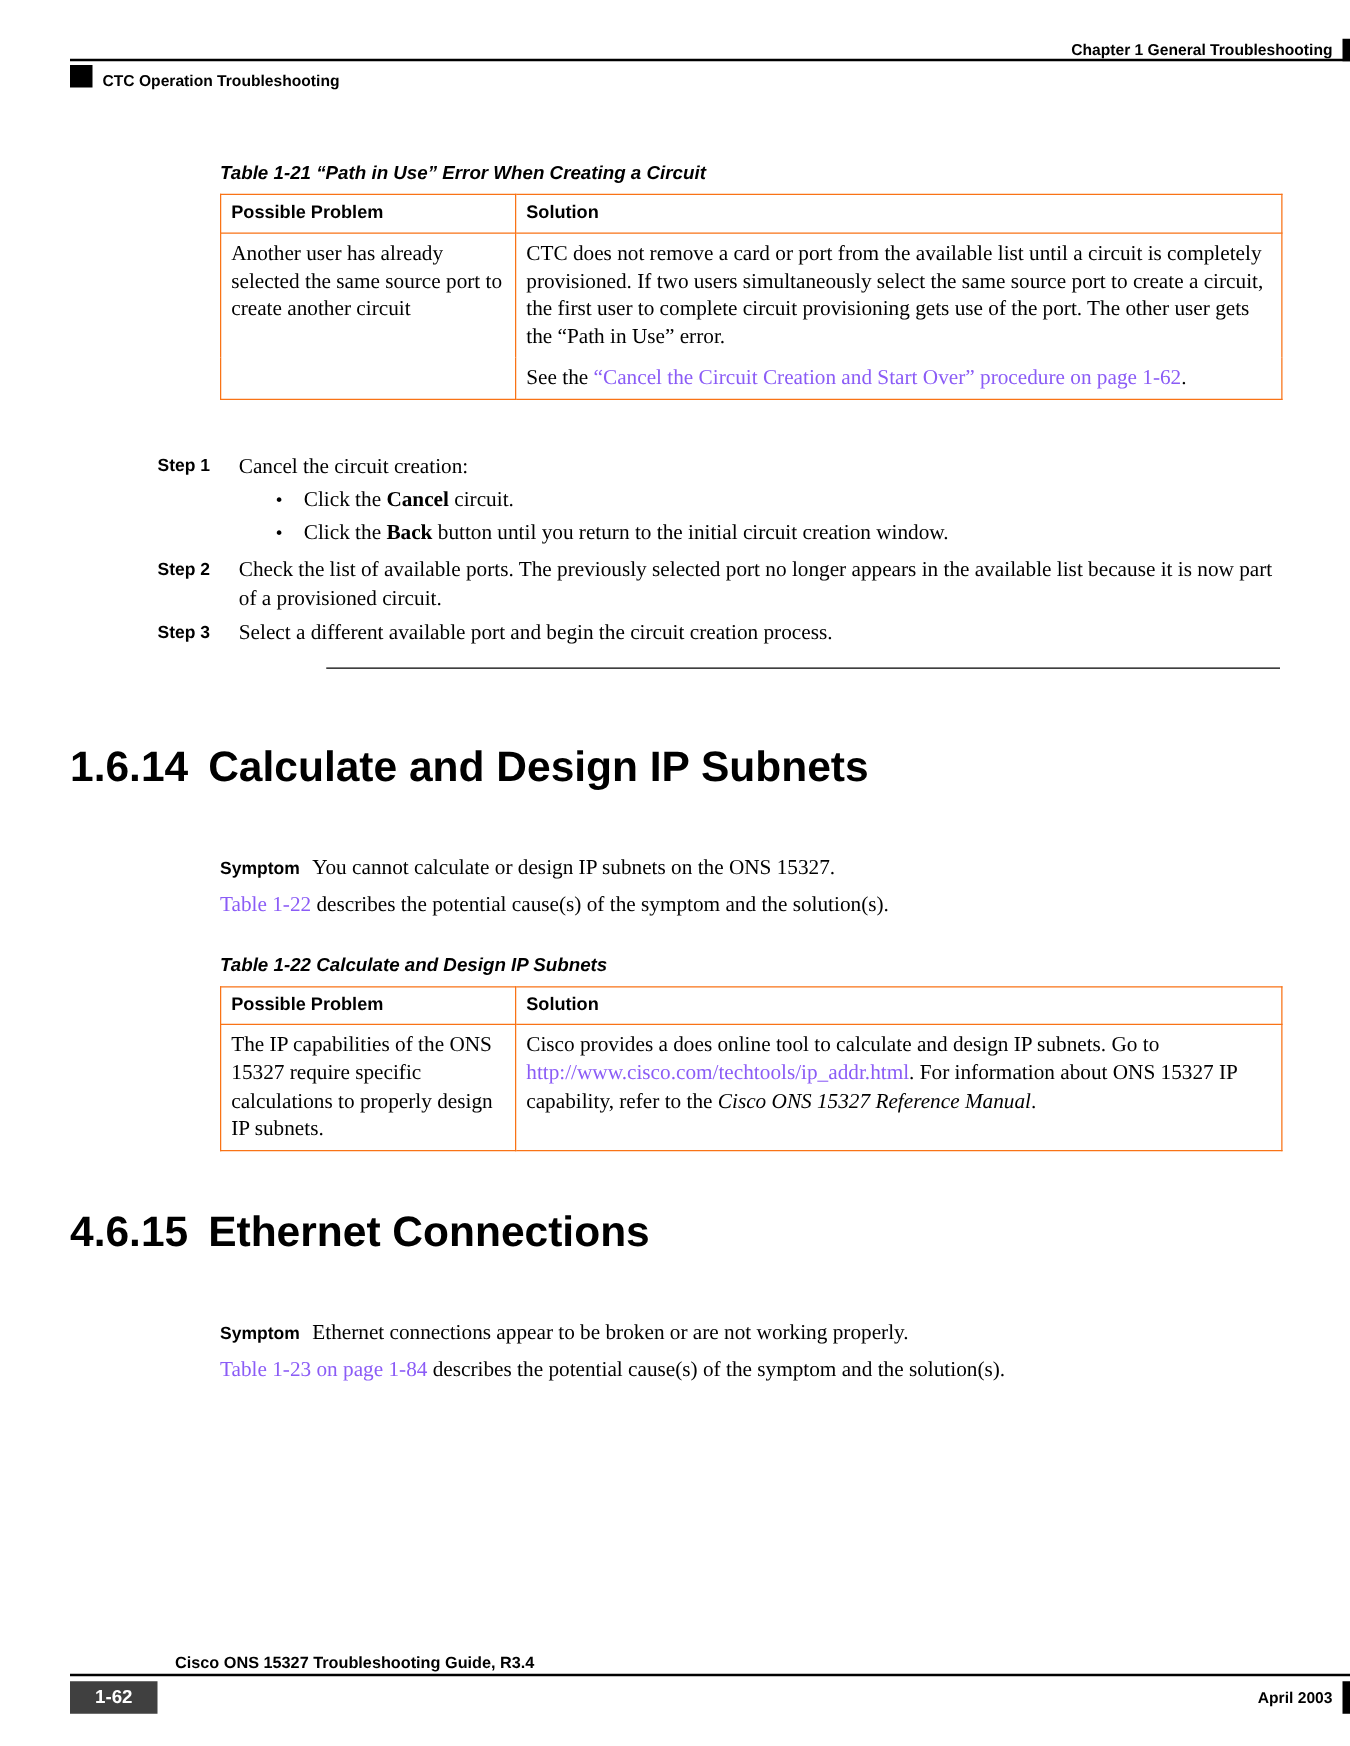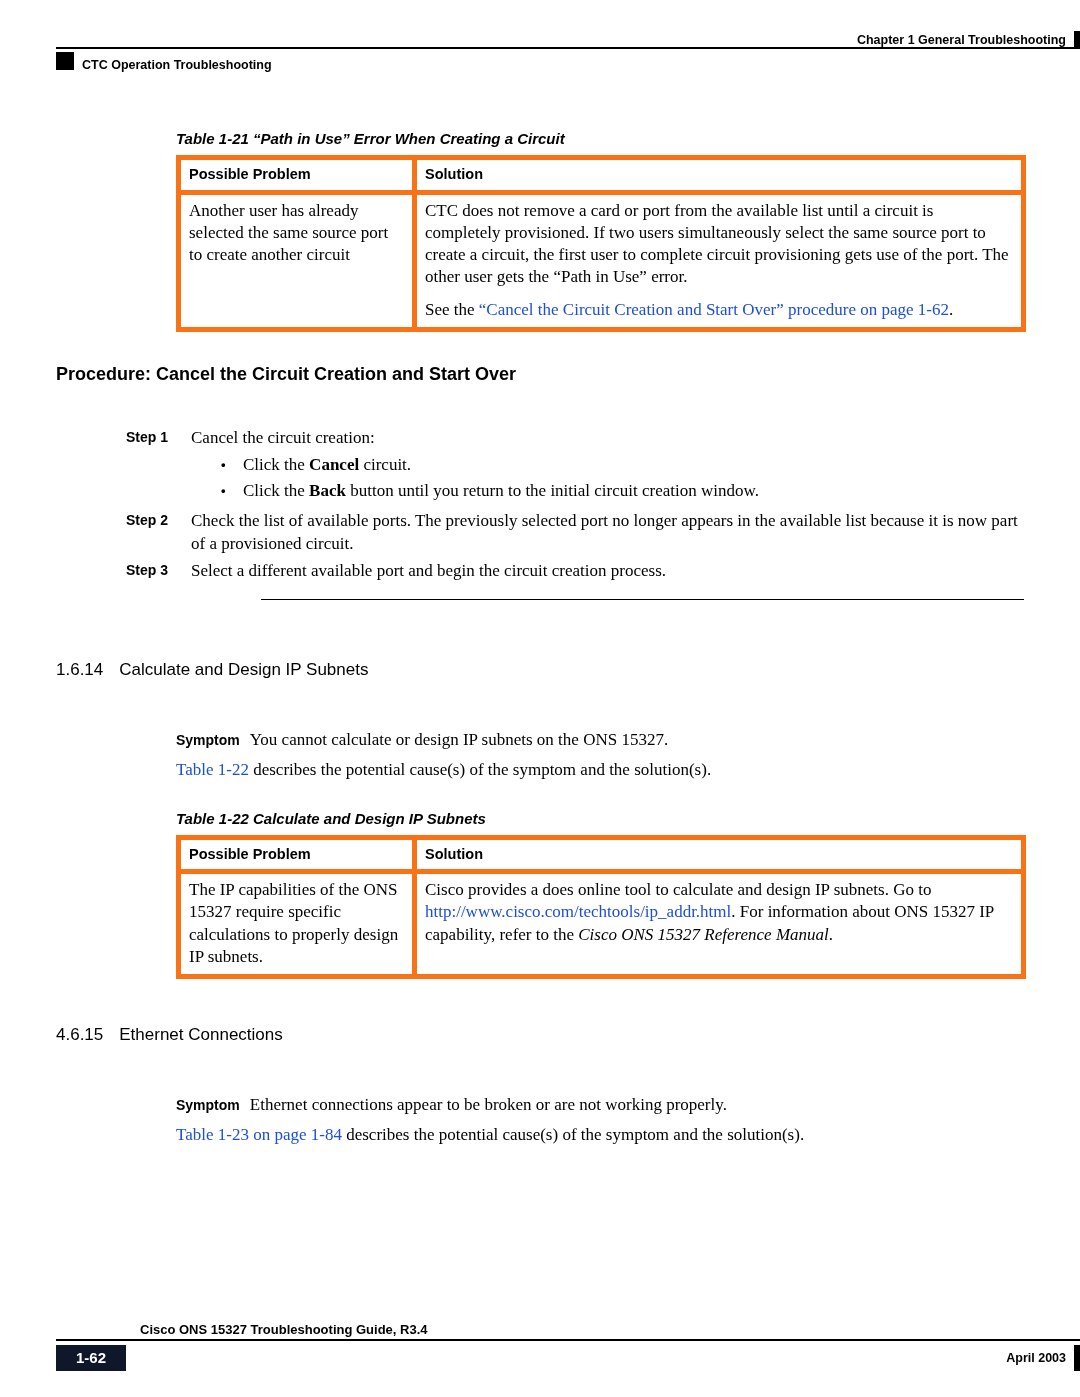--- a/index.html
+++ b/index.html
@@ -7,21 +7,21 @@
     background: #fff;
     font-family: "Times New Roman", Times, serif;
     font-size: 17px;
     color: #000;
     width: 1080px;
     height: 1397px;
     position: relative;
     overflow: hidden;
   }
   .sans { font-family: Arial, Helvetica, sans-serif; }
-  .link { color: #1d4ed8; }
+  .link { color: #8b5cf6; }
 
   
   .hdr-right {
     position: absolute;
     top: 33px;
     right: 14px;
     font-size: 12.5px;
     font-weight: bold;
   }
   .hdr-bar-right {
@@ -70,21 +70,21 @@
     font-weight: bold;
     margin-left: 120px;
     margin-bottom: 8px;
   }
   table.prob {
     width: 850px;
     margin-left: 120px;
     border-collapse: collapse;
   }
   table.prob th, table.prob td {
-    border: 5px solid #f97316;
+    border: 1px solid #f97316;
     padding: 5px 8px 6px 8px;
     vertical-align: top;
     text-align: left;
     font-size: 17px;
     line-height: 1.3;
   }
   table.prob th {
     font-family: Arial, Helvetica, sans-serif;
     font-weight: bold;
     font-size: 14.5px;
@@ -137,22 +137,22 @@
 
   .steps-rule {
     height: 1px;
     background: #000;
     margin-left: 135px;
     margin-top: 16px;
   }
 
   .section-head {
     font-family: Arial, Helvetica, sans-serif;
-    font-weight: normal;
-    font-size: 17px;
+    font-weight: bold;
+    font-size: 34px;
     margin-top: 60px;
   }
   .section-num { margin-right: 16px; }
 
   .symptom-block {
     margin-top: 48px;
     margin-left: 120px;
     line-height: 1.4;
   }
   .symptom-label {
@@ -180,21 +180,21 @@
     left: 140px;
     font-size: 13px;
     font-weight: bold;
   }
   .ftr-page-box {
     position: absolute;
     bottom: 26px;
     left: 56px;
     width: 70px;
     height: 26px;
-    background: #0f172a;
+    background: #404040;
     color: #fff;
     font-family: Arial, Helvetica, sans-serif;
     font-weight: bold;
     font-size: 15px;
     text-align: center;
     line-height: 26px;
   }
   .ftr-date {
     position: absolute;
     bottom: 32px;
@@ -235,21 +235,20 @@
     </tr>
     <tr class="noTop">
       <td class="col1"></td>
       <td>
         <span>See the </span><span class="link">“Cancel the Circuit Creation and Start Over” procedure on page 1-62</span><span>.</span>
       </td>
     </tr>
   </tbody>
     </table>
 
-  <div class="proc-title">Procedure: Cancel the Circuit Creation and Start Over</div>
 
   <div class="steps">
     <div class="step-row">
       <div class="step-label">Step 1</div>
       <div class="step-body">
         <span>Cancel the circuit creation:</span>
         <div class="bullet-list">
           <div class="bullet-row">
             <div class="bullet-mark">•</div>
             <div>

